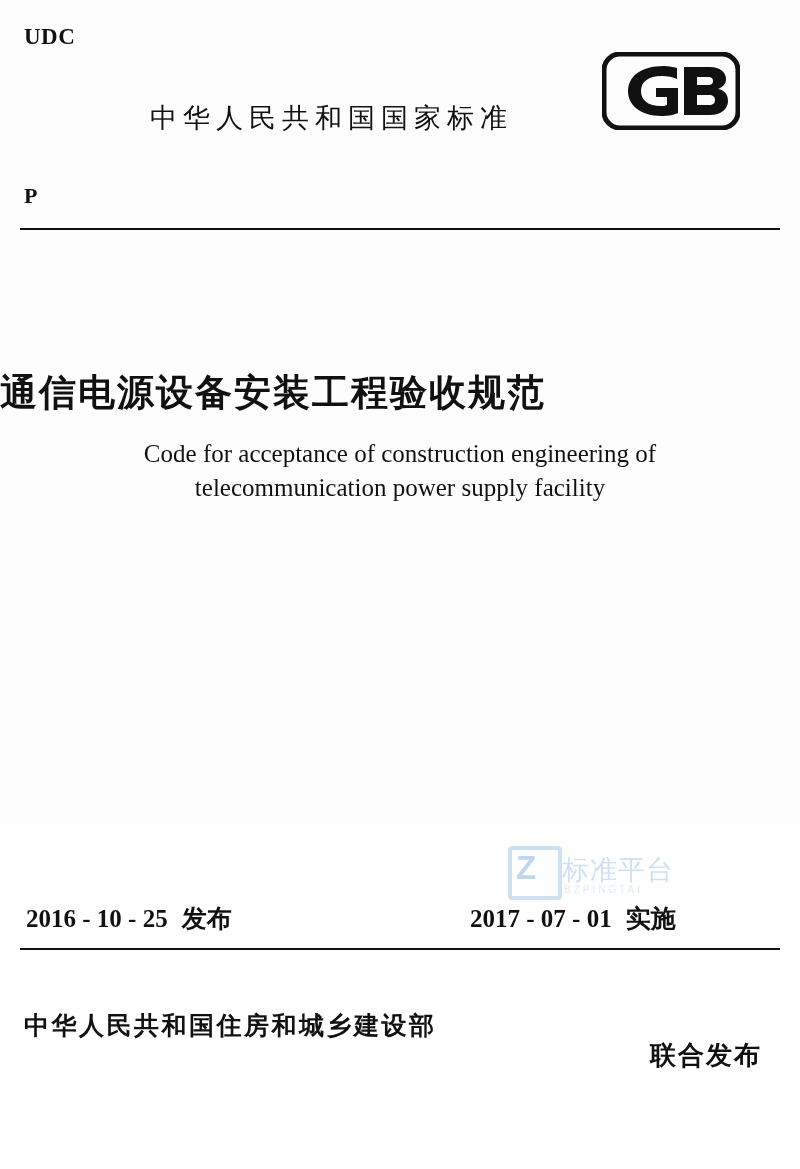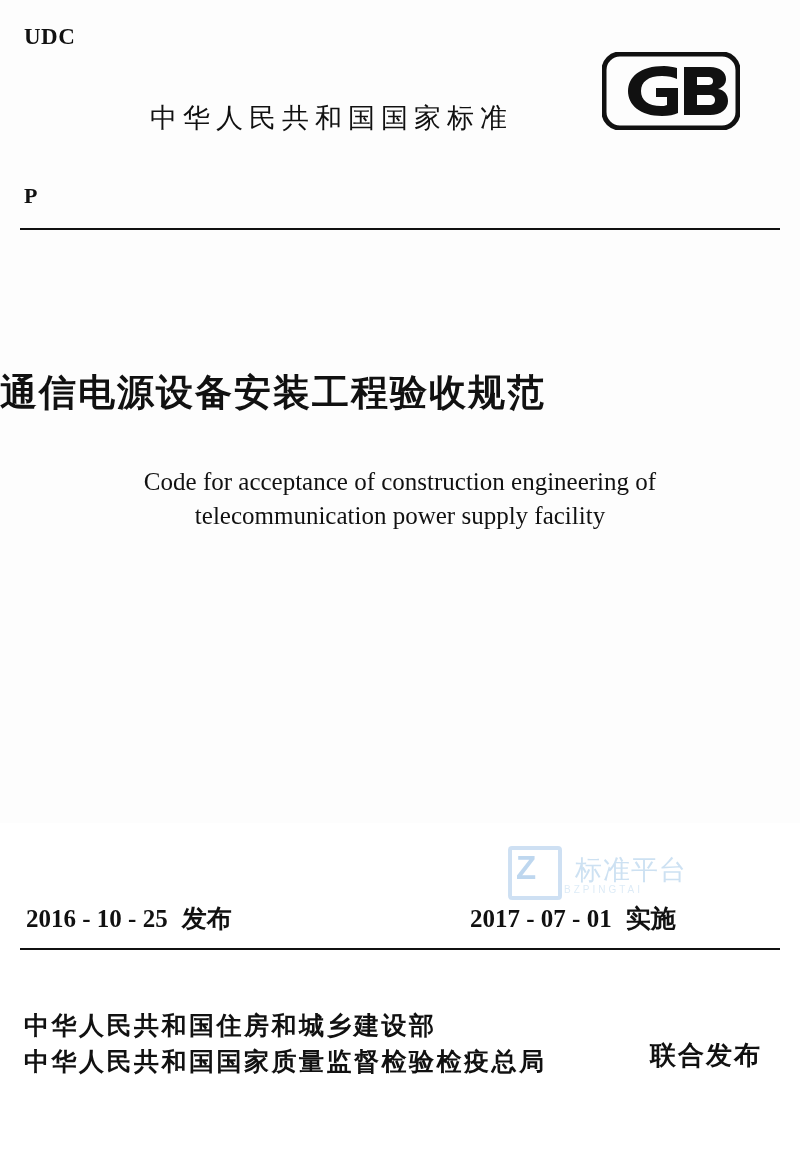--- a/index.html
+++ b/index.html
@@ -102,21 +102,20 @@
   .title-en {
     position: absolute;
     left: 0;
     top: 437px;
     width: 800px;
     text-align: center;
     font-size: 25px;
     line-height: 1.36;
     font-family: "Liberation Serif", serif;
     color: #111;
-    margin-top: 28px;
   }
   .title-en .l2 { display: block; }
 
   
   .watermark {
     position: absolute;
     left: 508px;
     top: 846px;
     width: 220px;
     height: 56px;
@@ -138,21 +137,20 @@
     font-family: "Liberation Sans", sans-serif;
   }
   .wm-text {
     position: absolute;
     left: 54px;
     top: 6px;
     font-size: 27px;
     color: #9cc4e6;
     letter-spacing: 1px;
     font-family: "DejaVu Sans", sans-serif;
-    padding-left: 13px;
   }
   .wm-sub {
     position: absolute;
     left: 56px;
     top: 38px;
     font-size: 10px;
     color: #bcd8ef;
     letter-spacing: 3px;
     font-family: Liberation Sans, sans-serif;
   }
@@ -260,17 +258,16 @@
     <div class="date-issue">
       <span>2016 - 10 - 25</span><span class="date-label">发布</span>
     </div>
     <div class="date-effective">
       <span>2017 - 07 - 01</span><span class="date-label">实施</span>
     </div>
   </div>
 
   <div class="publishers">
     <div class="publisher-line">中华人民共和国住房和城乡建设部</div>
-    <div class="publisher-line">中华人民共和国国家质量监督检验检疫总局</div>
   </div>
   <div class="joint-issue">联合发布</div>
 
 </div>
 
 </body></html>

